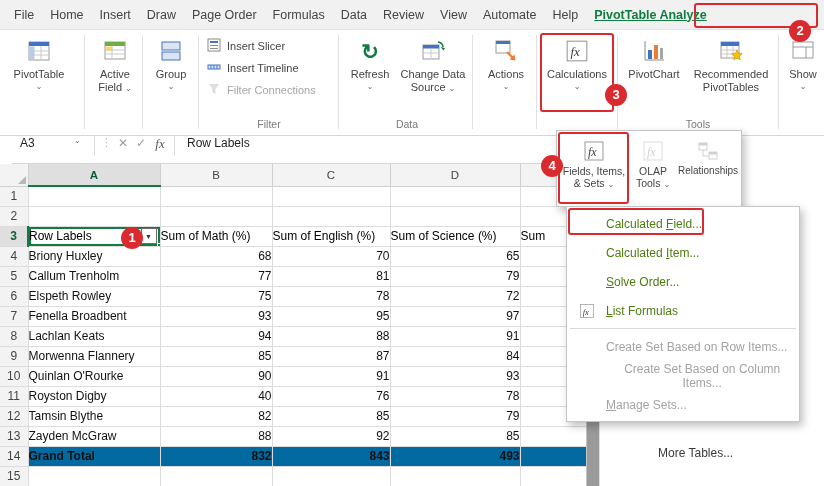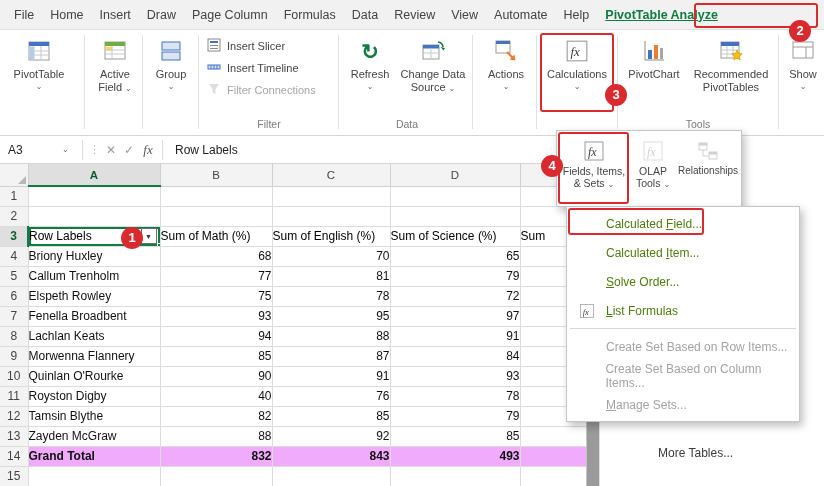--- a/index.html
+++ b/index.html
@@ -16,28 +16,28 @@
   
   .ribbon { position:absolute; top:30px; left:0; width:824px; height:106px; background:#fff; border-bottom:1px solid #d6d6d6; }
   .rbtn { position:absolute; top:4px; height:92px; display:flex; flex-direction:column; align-items:center;
           font-size:11px; color:#444; text-align:center; line-height:13px; }
   .ric { height:34px; display:flex; align-items:center; justify-content:center; }
   .ric-glyph { font-size:21px; font-weight:bold; }
   .green { color:#107C41; }
   .chev { font-size:8px; color:#666; line-height:8px; margin-top:2px; }
   .chev.inline { display:inline; margin-left:3px; }
   .sbtn { position:absolute; height:20px; display:flex; align-items:center; gap:5px; font-size:11px; color:#444; white-space:nowrap; }
-  .sbtn.disabled, .disabled { color:#a6a6a6; }
+  .sbtn.disabled, .disabled { color:#a6a6a6;text-align:center; }
   .dim { opacity:.45; }
   .grp-label { position:absolute; top:88px; font-size:10.5px; color:#7a7a7a; text-align:center; }
   .vsep { position:absolute; top:5px; height:94px; width:1px; background:#e2e2e2; }
 
   
-  .fbar { position:absolute; top:136px; left:0; width:672px; height:28px; background:#fff;
-          border-bottom:1px solid #d6d6d6; display:flex; align-items:center; font-size:12px; }
+  .fbar { position:absolute; top:136px; left:12px; width:672px; height:28px; background:#fff;
+          border-bottom:1px solid #d6d6d6; display:flex; align-items:flex-start; font-size:12px; }
   .namebox { width:62px; padding-left:8px; color:#222; }
   .nb-chev { width:16px; font-size:8px; color:#666; }
   .fdiv { width:1px; height:20px; background:#dcdcdc; margin:0 4px; }
   .fhandle { color:#b5b5b5; font-size:11px; margin:0 2px; }
   .fbtn { width:18px; text-align:center; color:#9d9d9d; font-size:12px; }
   .fx { font-family:"Liberation Serif", serif; font-style:italic; color:#5a5a5a; font-size:13px; width:20px; text-align:center; }
   .fcontent { padding-left:8px; color:#222; }
 
   
   .sheet { position:absolute; top:164px; left:0; width:586px; height:322px; background:#fff; }
@@ -47,21 +47,21 @@
   tr.hdr-row th { height:22px; background:#f3f3f3; border-color:#d0d0d0; color:#444; font-size:11.5px; text-align:center; }
   th.corner { position:relative; }
   .tri { position:absolute; right:2px; bottom:2px; width:0; height:0;
          border-left:8px solid transparent; border-bottom:8px solid #b8b8b8; }
   th.ch.sel { background:#dfdfdf; border-bottom:2px solid #107C41; color:#0c5c32; font-weight:bold; }
   th.rh { background:#f3f3f3; border-color:#d0d0d0; color:#444; font-size:11.5px; text-align:center; }
   th.rh.sel { background:#dfdfdf; border-right:2px solid #107C41; color:#0c5c32; font-weight:bold; }
   td.name { padding-left:4px; text-align:left; color:#111; }
   td.num { padding-right:13px; text-align:right; color:#111; }
   td.ph { font-weight:bold; padding-left:3px; text-align:left; color:#000; }
-  tr.gt td { font-weight:bold; background:#f0abfc; }
+  tr.gt td { font-weight:bold; background:#0369a1; }
   td.a3cell { position:relative; box-shadow:inset 0 0 0 2px #107C41; }
   .filterbtn { position:absolute; right:3px; top:50%; transform:translateY(-50%); width:16px; height:16px;
                background:#fff; border:1px solid #6d6d6d; display:flex; align-items:center; justify-content:center; }
   .farrow { font-size:7px; color:#333; line-height:7px; }
   .fillhandle { position:absolute; right:-3px; bottom:-3px; width:6px; height:6px; background:#107C41; border:1px solid #fff; z-index:5; }
 
   
   .strip { position:absolute; top:164px; left:586px; width:13px; height:322px; background:#9a9a9a; border-left:1px solid #c4c4c4; z-index:2; }
   .taskpane { position:absolute; top:164px; left:599px; width:225px; height:322px; background:#fff; border-left:1px solid #e0e0e0; z-index:3; }
   .more-tables { position:absolute; left:58px; top:282px; font-size:12px; color:#3a3a3a; }
@@ -91,21 +91,21 @@
 </head>
 <body>
 
 <div class="app">
 
   <div class="tabs-row">
     <div class="tab">File</div>
     <div class="tab">Home</div>
     <div class="tab">Insert</div>
     <div class="tab">Draw</div>
-    <div class="tab">Page Column</div>
+    <div class="tab">Page Order</div>
     <div class="tab">Formulas</div>
     <div class="tab">Data</div>
     <div class="tab">Review</div>
     <div class="tab">View</div>
     <div class="tab">Automate</div>
     <div class="tab">Help</div>
     <div class="tab analyze">PivotTable Analyze</div>
   </div>
 
   <div class="ribbon">

